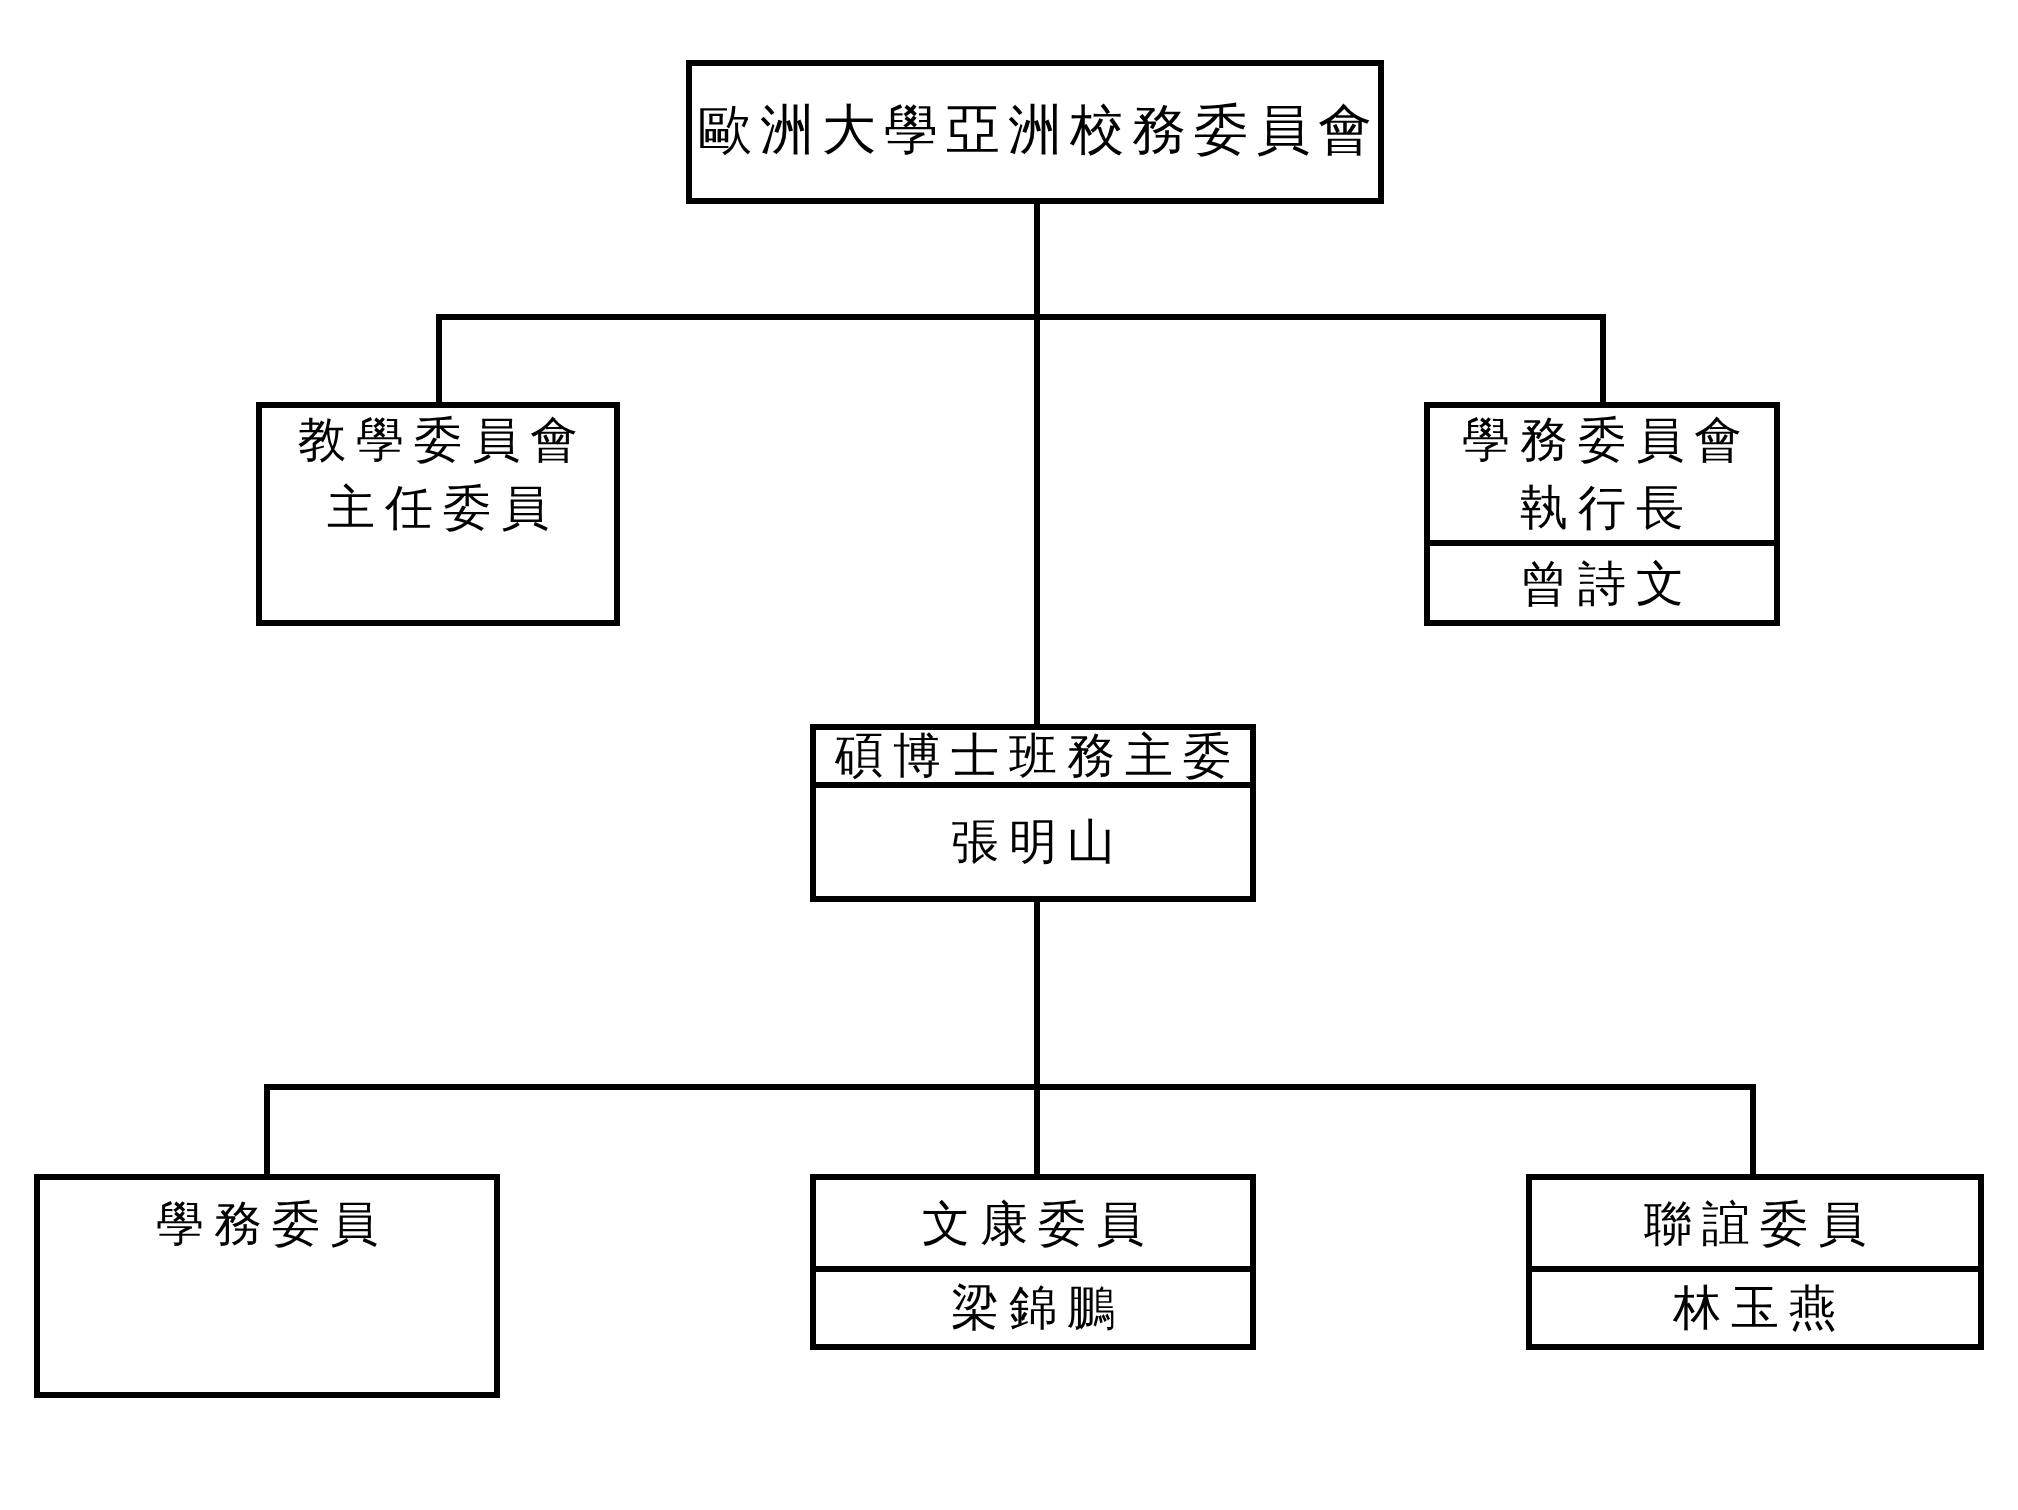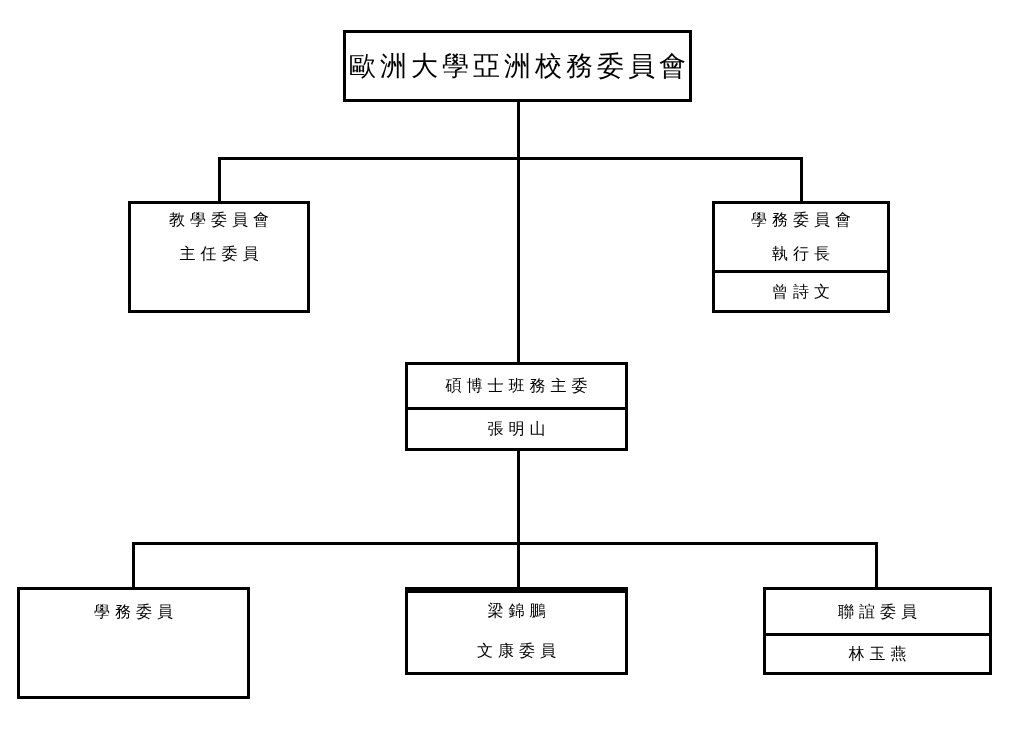--- a/index.html
+++ b/index.html
@@ -34,21 +34,21 @@
     color: var(--text-color);
   }
   .cell {
     display: flex;
     flex-direction: column;
     align-items: center;
     justify-content: center;
     text-align: center;
     letter-spacing: 5px;
     text-indent: 5px;
-    font-size: 16px;
+    font-size: 24px;
     line-height: 34px;
     white-space: nowrap;
   }
   .cell.person {
     border-top: 3px solid var(--line-color);
     flex: 1 1 auto;
   }
   .box.root .cell {
     font-size: 27px;
     letter-spacing: 4px;
@@ -83,31 +83,31 @@
 
   <div class="box" style="left:712px; top:201px; width:178px; height:112px;">
     <div class="cell title" style="height:66px;">
       <div>學務委員會</div>
       <div>執行長</div>
     </div>
     <div class="cell person">曾詩文</div>
   </div>
 
   <div class="box" style="left:405px; top:362px; width:223px; height:89px;">
-    <div class="cell title" style="height:42px;border-radius:11px;">碩博士班務主委</div>
+    <div class="cell title" style="height:26px;border-radius:11px;">碩博士班務主委</div>
     <div class="cell person">張明山</div>
   </div>
 
   <div class="box" style="left:17px; top:587px; width:233px; height:112px;">
     <div class="cell title" style="height:43px;">學務委員</div>
   </div>
 
   <div class="box" style="left:405px; top:587px; width:223px; height:88px;">
+    <div class="cell title" style="height:43px;">文康委員</div>
     <div class="cell person">梁錦鵬</div>
-    <div class="cell title" style="height:43px;">文康委員</div>
   </div>
 
   <div class="box" style="left:763px; top:587px; width:229px; height:88px;">
     <div class="cell title" style="height:43px;">聯誼委員</div>
     <div class="cell person">林玉燕</div>
   </div>
 
 </div>
 
 </body></html>

